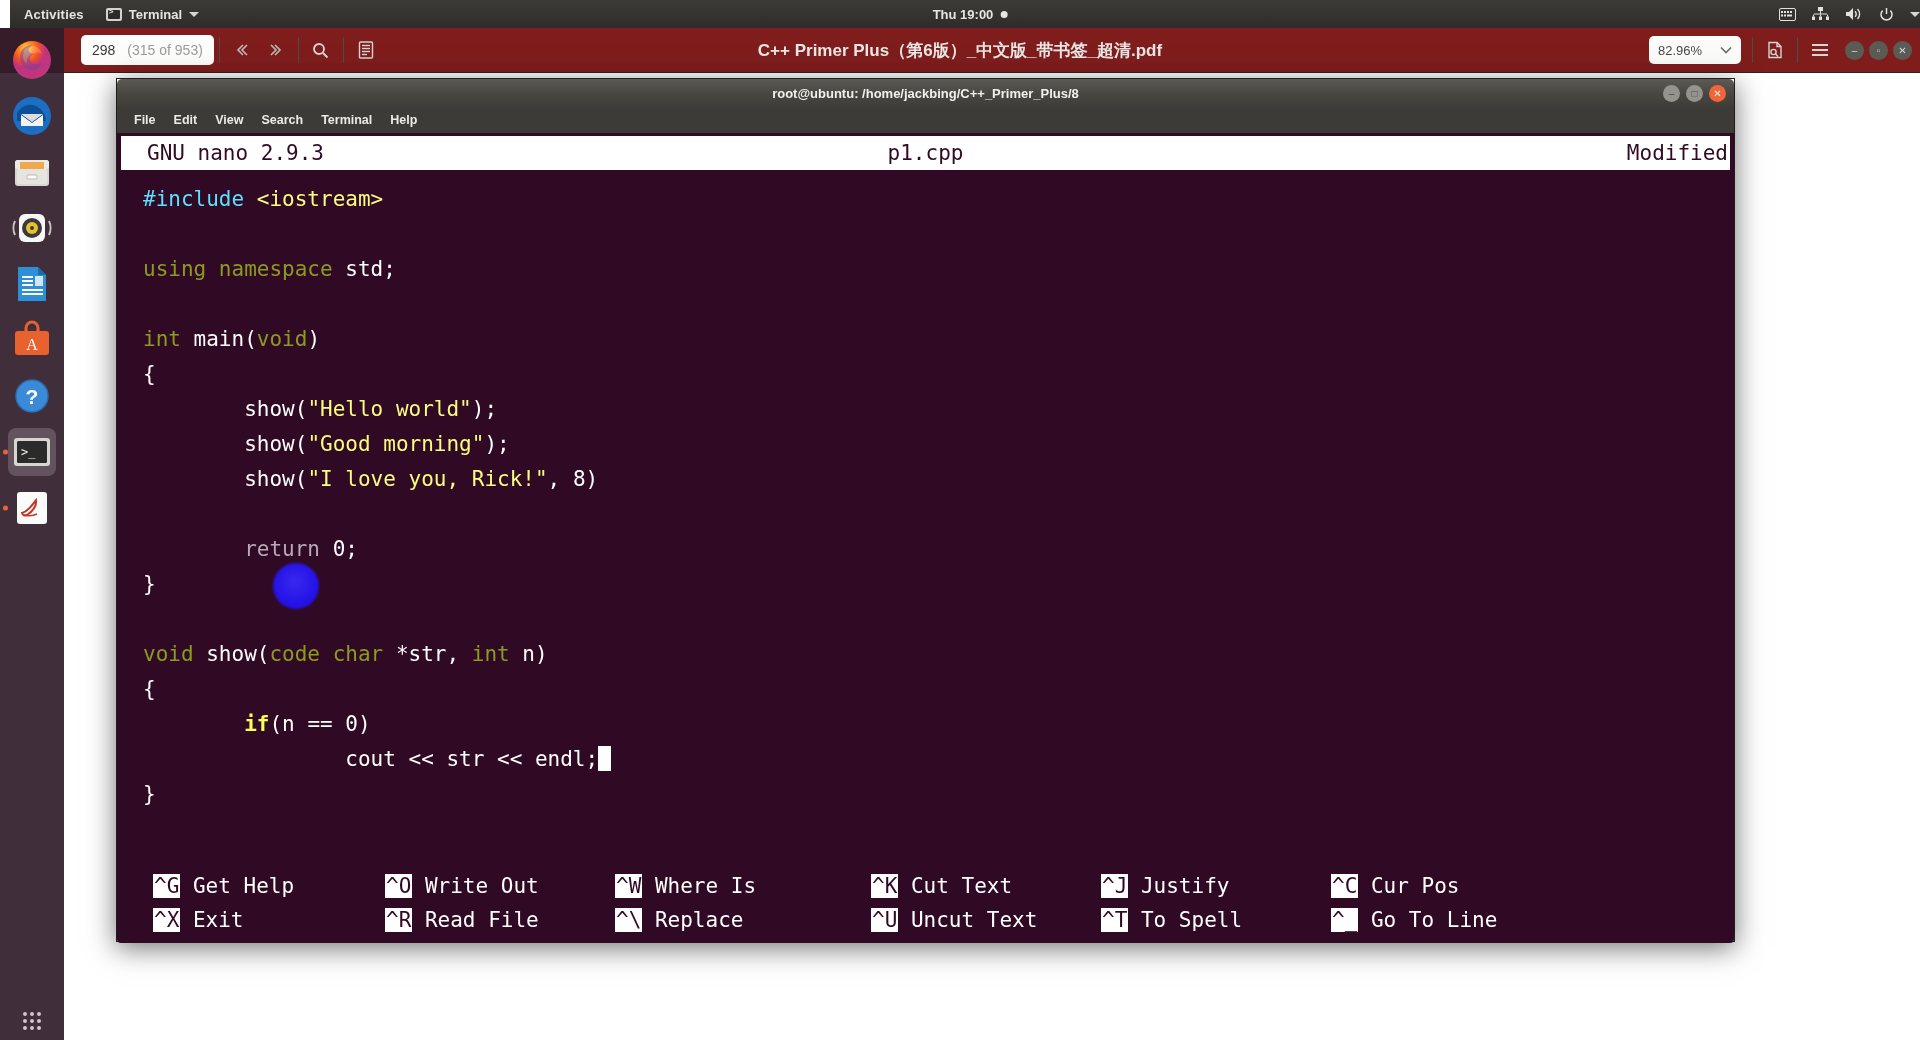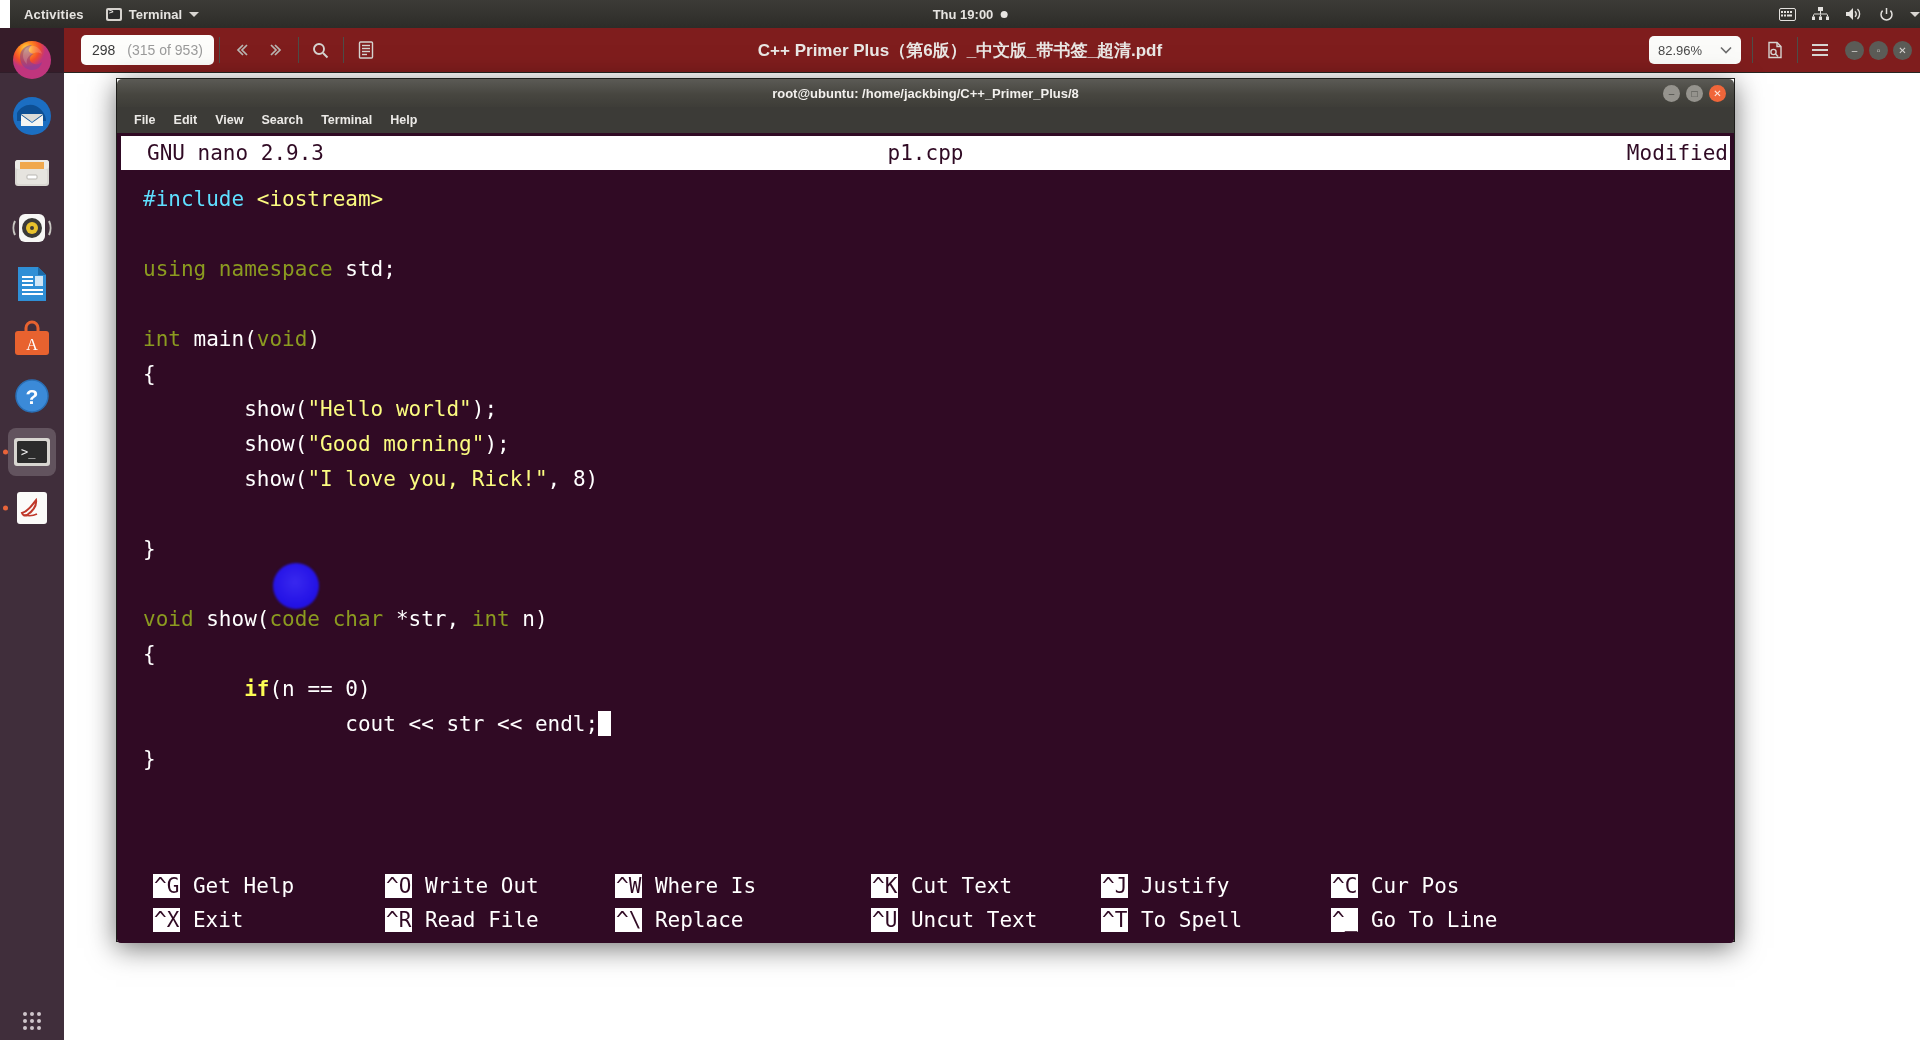--- a/index.html
+++ b/index.html
@@ -346,20 +346,21 @@
         <div class="cl"><span class="k-prep">#include </span><span class="k-str">&lt;iostream&gt;</span></div>
         <div class="cl">&nbsp;</div>
         <div class="cl"><span class="k-type">using namespace </span><span class="k-plain">std;</span></div>
         <div class="cl">&nbsp;</div>
         <div class="cl"><span class="k-type">int </span><span class="k-plain">main(</span><span class="k-type">void</span><span class="k-plain">)</span></div>
         <div class="cl"><span class="k-plain">{</span></div>
         <div class="cl"><span class="k-plain">        show(</span><span class="k-str">"Hello world"</span><span class="k-plain">);</span></div>
         <div class="cl"><span class="k-plain">        show(</span><span class="k-str">"Good morning"</span><span class="k-plain">);</span></div>
         <div class="cl"><span class="k-plain">        show(</span><span class="k-str">"I love you, Rick!"</span><span class="k-plain">, 8)</span></div>
         <div class="cl">&nbsp;</div>
+        <div class="cl"><span class="k-plain">        </span><span class="k-ret">return</span><span class="k-plain"> 0;</span></div>
         <div class="cl"><span class="k-plain">}</span></div>
         <div class="cl">&nbsp;</div>
         <div class="cl"><span class="k-type">void </span><span class="k-plain">show(</span><span class="k-type">code char </span><span class="k-plain">*str, </span><span class="k-type">int </span><span class="k-plain">n)</span></div>
         <div class="cl"><span class="k-plain">{</span></div>
         <div class="cl"><span class="k-plain">        </span><span class="k-kw">if</span><span class="k-plain">(n == 0)</span></div>
         <div class="cl"><span class="k-plain">                cout &lt;&lt; str &lt;&lt; endl;</span><span class="cursor-block"></span></div>
         <div class="cl"><span class="k-plain">}</span></div>
       </div>
     <div id="mouse-dot"></div>
     <div id="nano-shortcuts">

